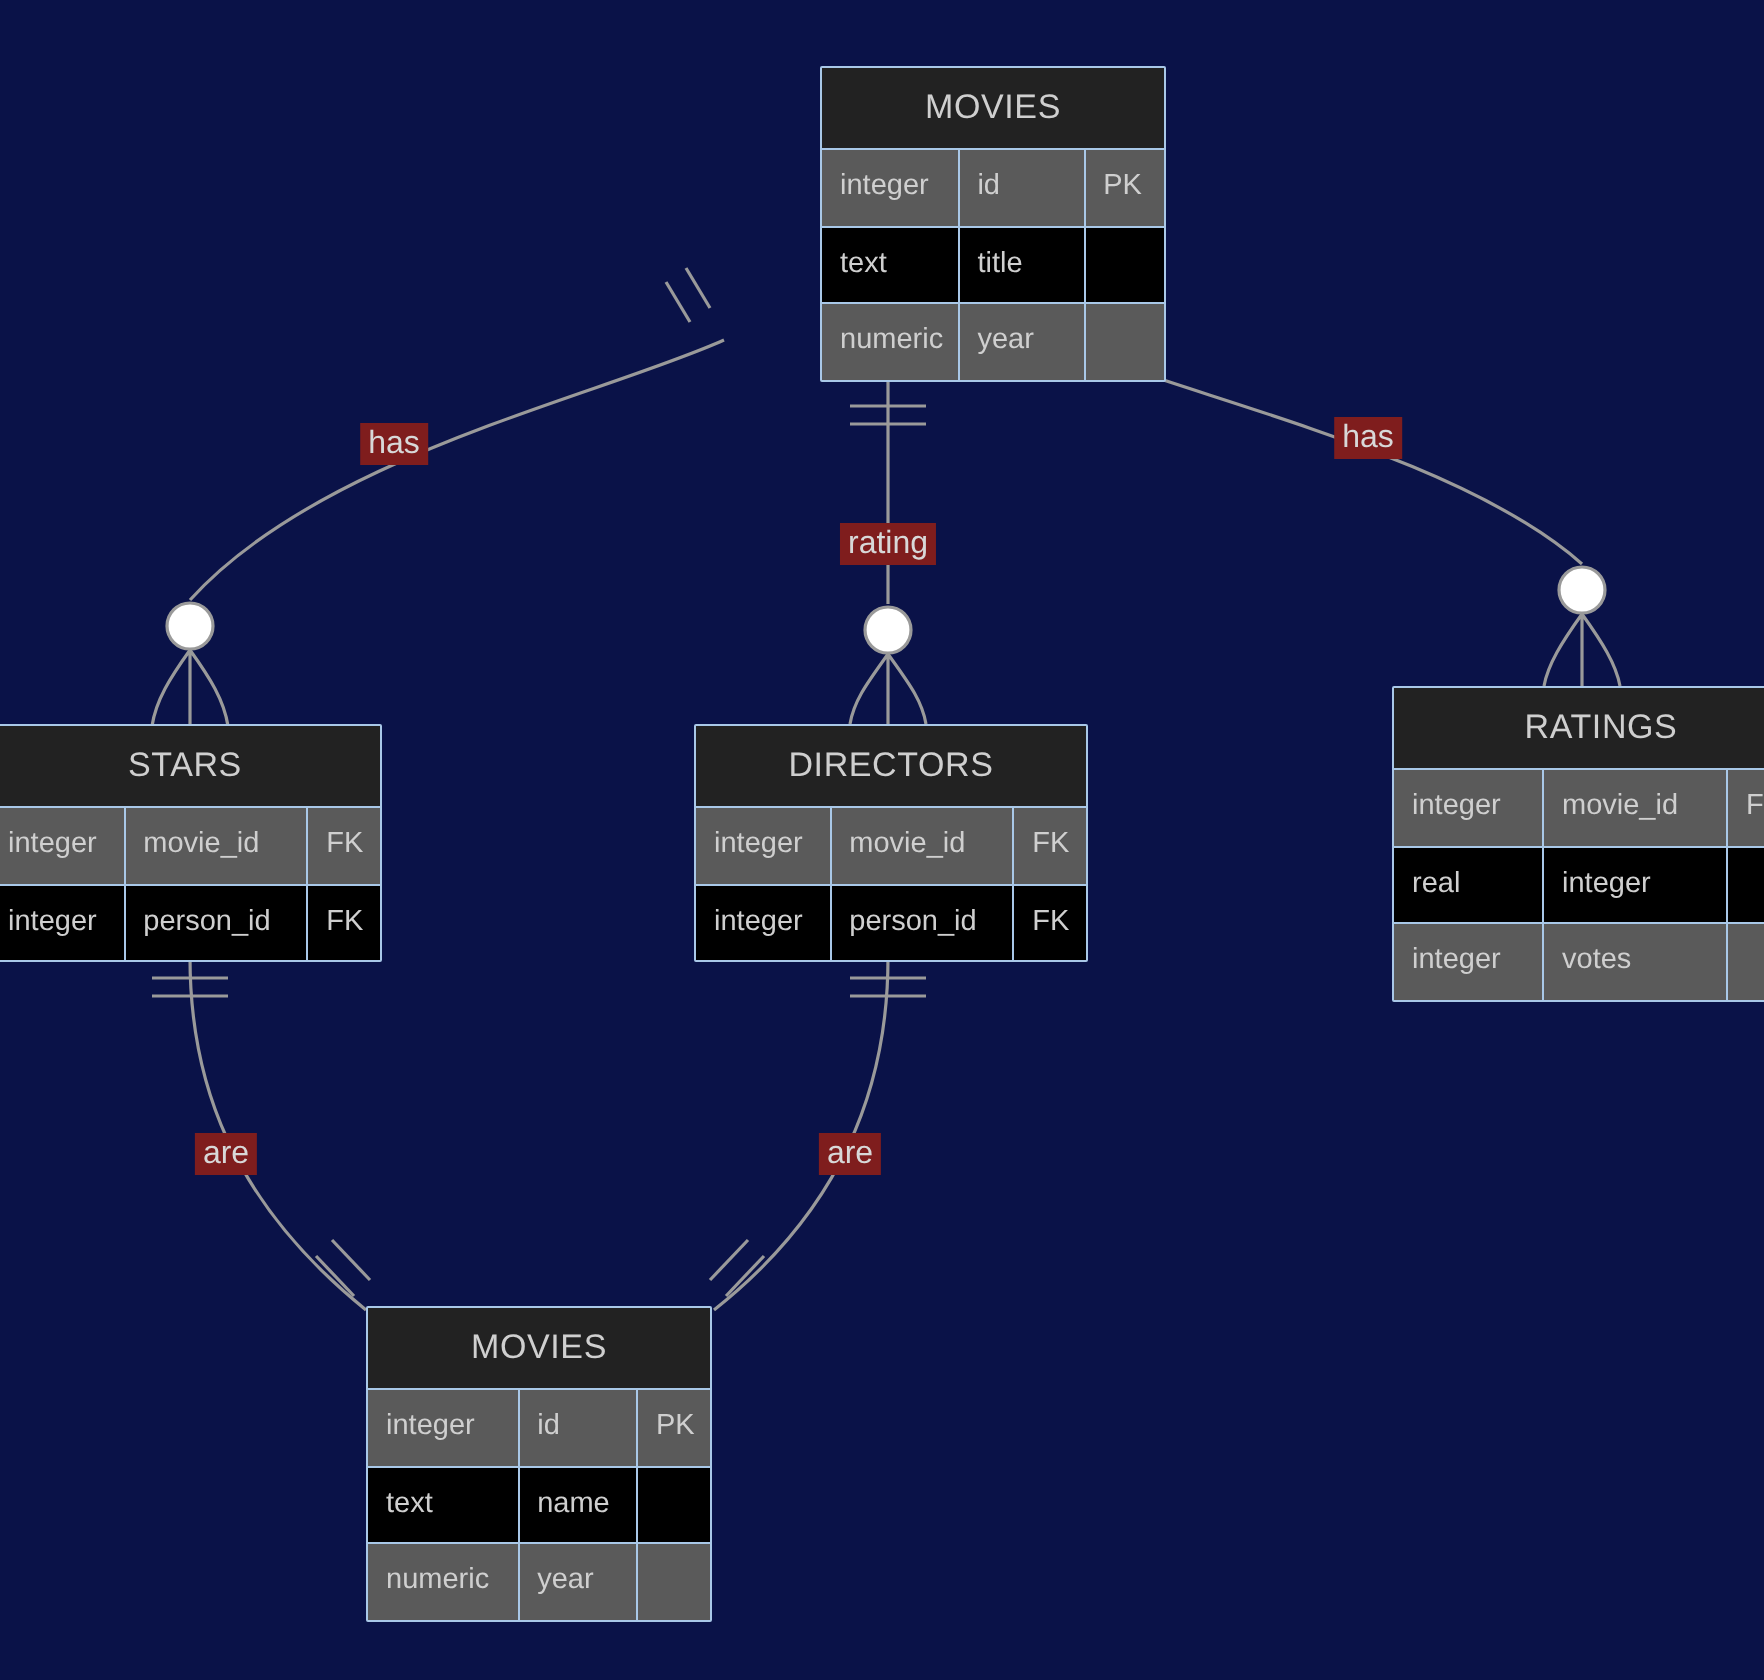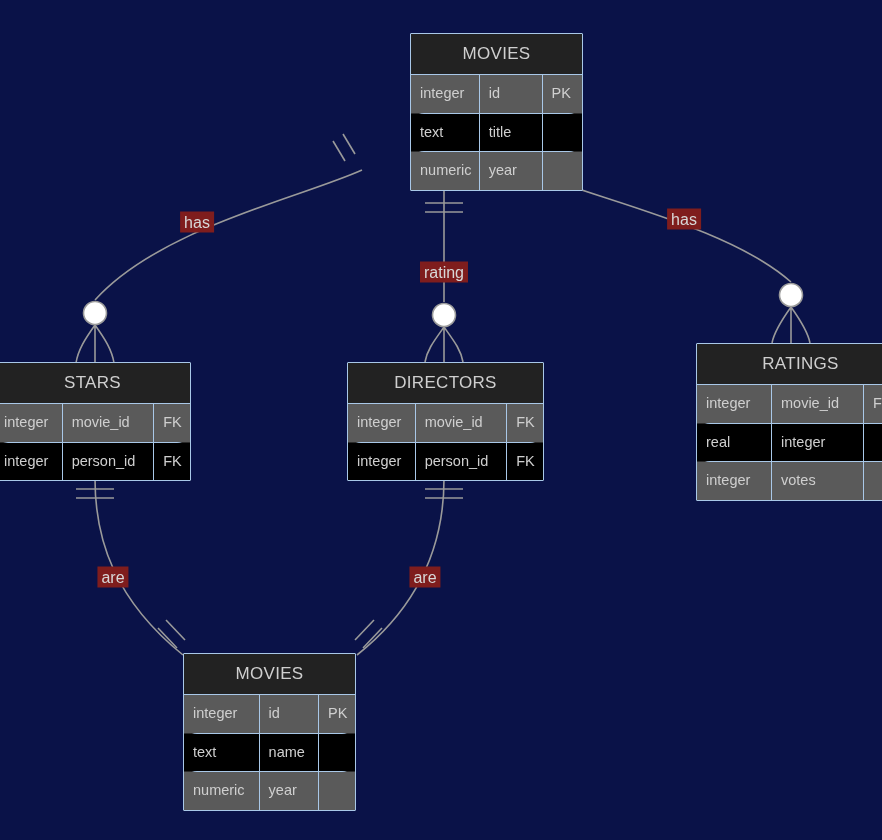--- a/index.html
+++ b/index.html
@@ -45,21 +45,20 @@
     letter-spacing: 0.3px;
     background: #222222;
     border-bottom: 1.4px solid #a9c8e8;
     white-space: nowrap;
     overflow: hidden;
   }
   .attr-row {
     display: flex;
     height: 37.5px;
     border-bottom: 1.4px solid #a9c8e8;
-    border-radius: 13px;
   }
   .attr-row:last-child { border-bottom: none; }
   .attr-row.light > .cell { background: #5a5a5a; }
   .attr-row.dark  > .cell { background: #000000; }
   .cell {
     color: #cfcfcf;
     font-size: 14.5px;
     line-height: 37.5px;
     padding: 0 9px;
     box-sizing: border-box;

